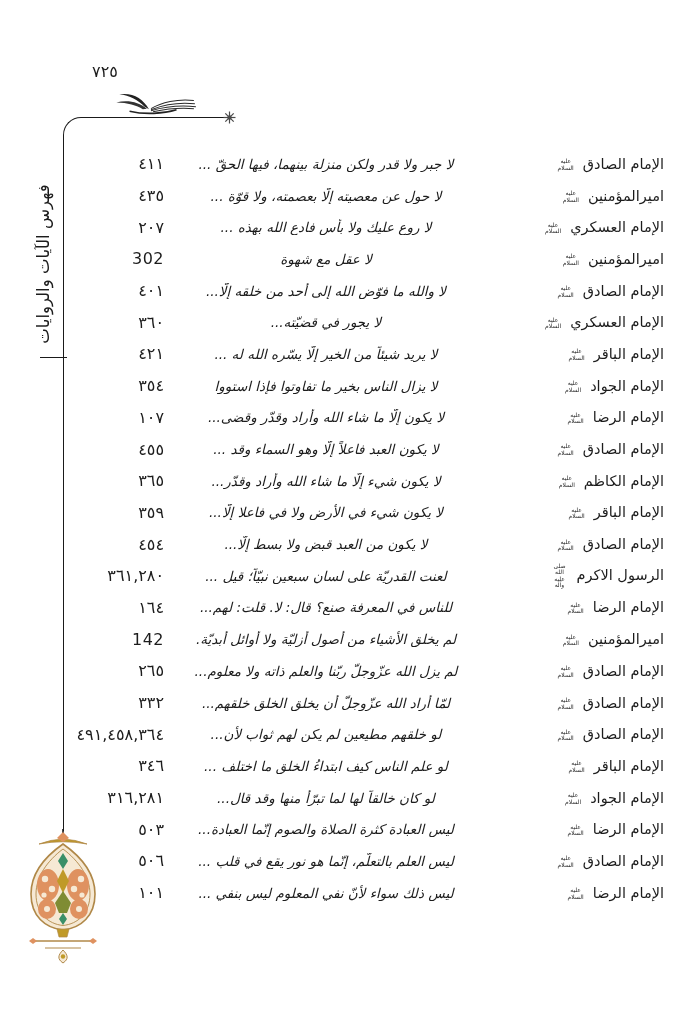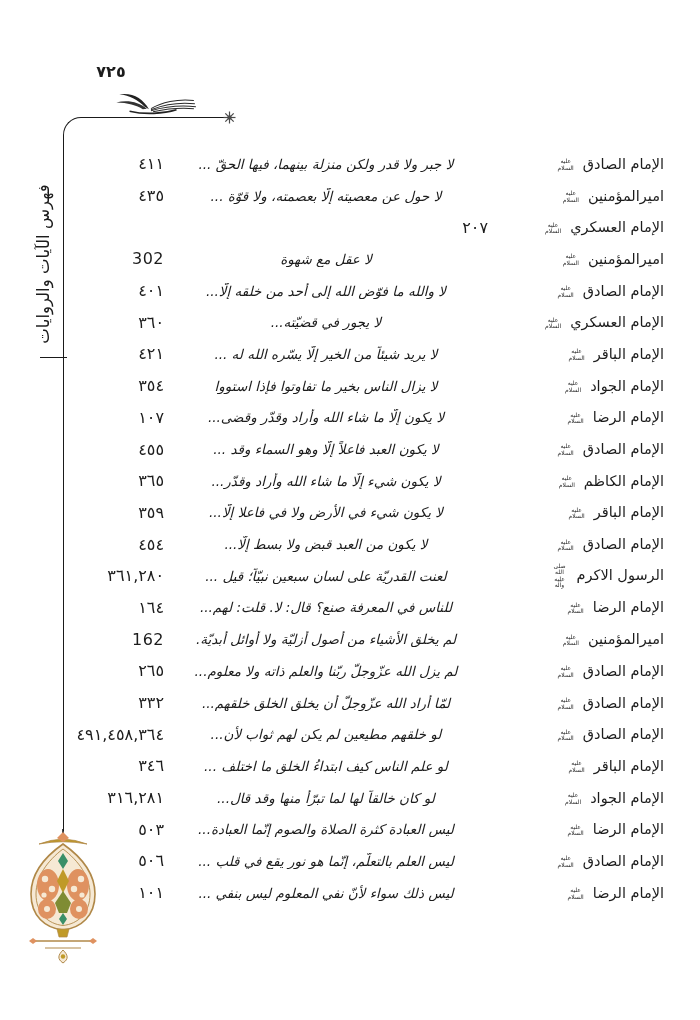--- a/index.html
+++ b/index.html
@@ -6,22 +6,22 @@
   body{
     width:700px;height:1020px;background:#ffffff;
     font-family:"DejaVu Sans",sans-serif;
     color:var(--ink,#1c1c1c);
     overflow:hidden;
   }
   .page{position:relative;width:700px;height:1020px;background:#fff;}
 
   
   .page-number-top{
-    position:absolute;left:75px;top:62px;width:72px;
-    text-align:center;font-size:16px;font-weight:bold;letter-spacing:1px;
+    position:absolute;left:69px;top:62px;width:72px;
+    text-align:center;font-size:16px;font-weight:normal;letter-spacing:1px;
   }
   .book-sketch{position:absolute;left:102px;top:85px;width:98px;height:32px;}
 
   
   .bracket{
     position:absolute;left:63px;top:117px;width:166px;height:713px;
     border-left:1.6px solid #1a1a1a;border-top:1.6px solid #1a1a1a;
     border-top-left-radius:18px;
   }
   .flower{position:absolute;left:222px;top:110px;width:15px;height:15px;}
@@ -123,20 +123,21 @@
       </span>
       <span class="text-cell">لا حول عن معصيته إلّا بعصمته، ولا قوّة ...</span>
       <span class="num-cell">٤٣٥</span>
     </div>
 
     <div class="entry-row">
       <span class="name-cell">
         <span class="narrator">الإمام العسكري</span>
         <span class="honorific">عليه السلام</span>
       </span>
+      <span class="text-cell">لا روع عليك ولا بأس فادع الله بهذه ...</span>
       <span class="num-cell">٢٠٧</span>
     </div>
 
     <div class="entry-row">
       <span class="name-cell">
         <span class="narrator">اميرالمؤمنين</span>
         <span class="honorific">عليه السلام</span>
       </span>
       <span class="text-cell">لا عقل مع شهوة</span>
       <span class="num-cell">302</span>
@@ -240,21 +241,21 @@
       <span class="text-cell">للناس في المعرفة صنع؟ قال: لا. قلت: لهم...</span>
       <span class="num-cell">١٦٤</span>
     </div>
 
     <div class="entry-row">
       <span class="name-cell">
         <span class="narrator">اميرالمؤمنين</span>
         <span class="honorific">عليه السلام</span>
       </span>
       <span class="text-cell">لم يخلق الأشياء من أصول أزليّة ولا أوائل أبديّة.</span>
-      <span class="num-cell">162</span>
+      <span class="num-cell">142</span>
     </div>
 
     <div class="entry-row">
       <span class="name-cell">
         <span class="narrator">الإمام الصادق</span>
         <span class="honorific">عليه السلام</span>
       </span>
       <span class="text-cell">لم يزل الله عزّوجلّ ربّنا والعلم ذاته ولا معلوم...</span>
       <span class="num-cell">٢٦٥</span>
     </div>

